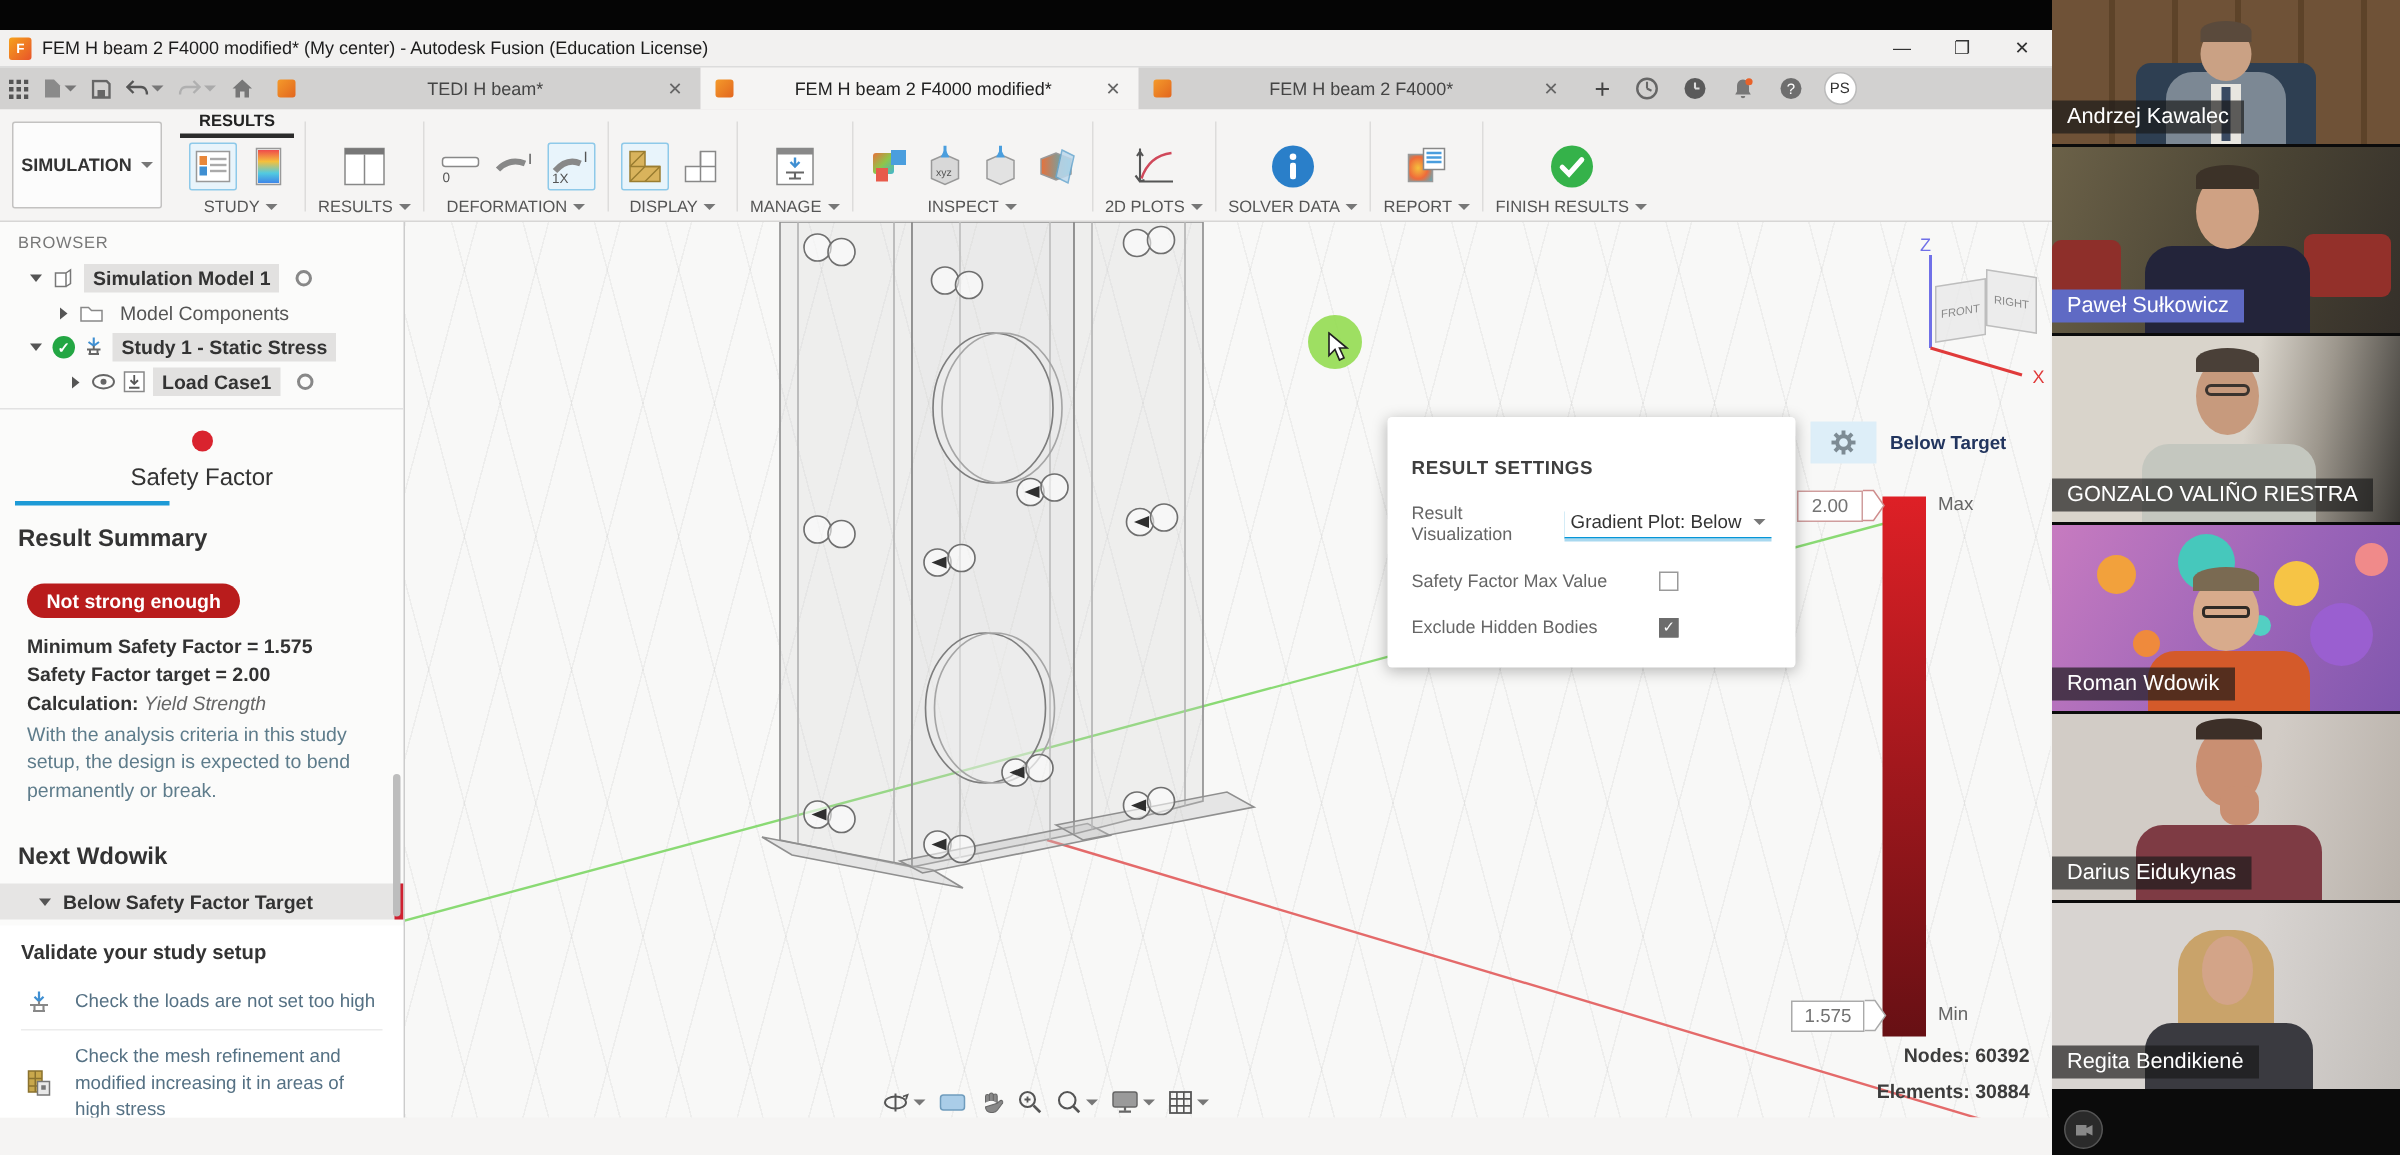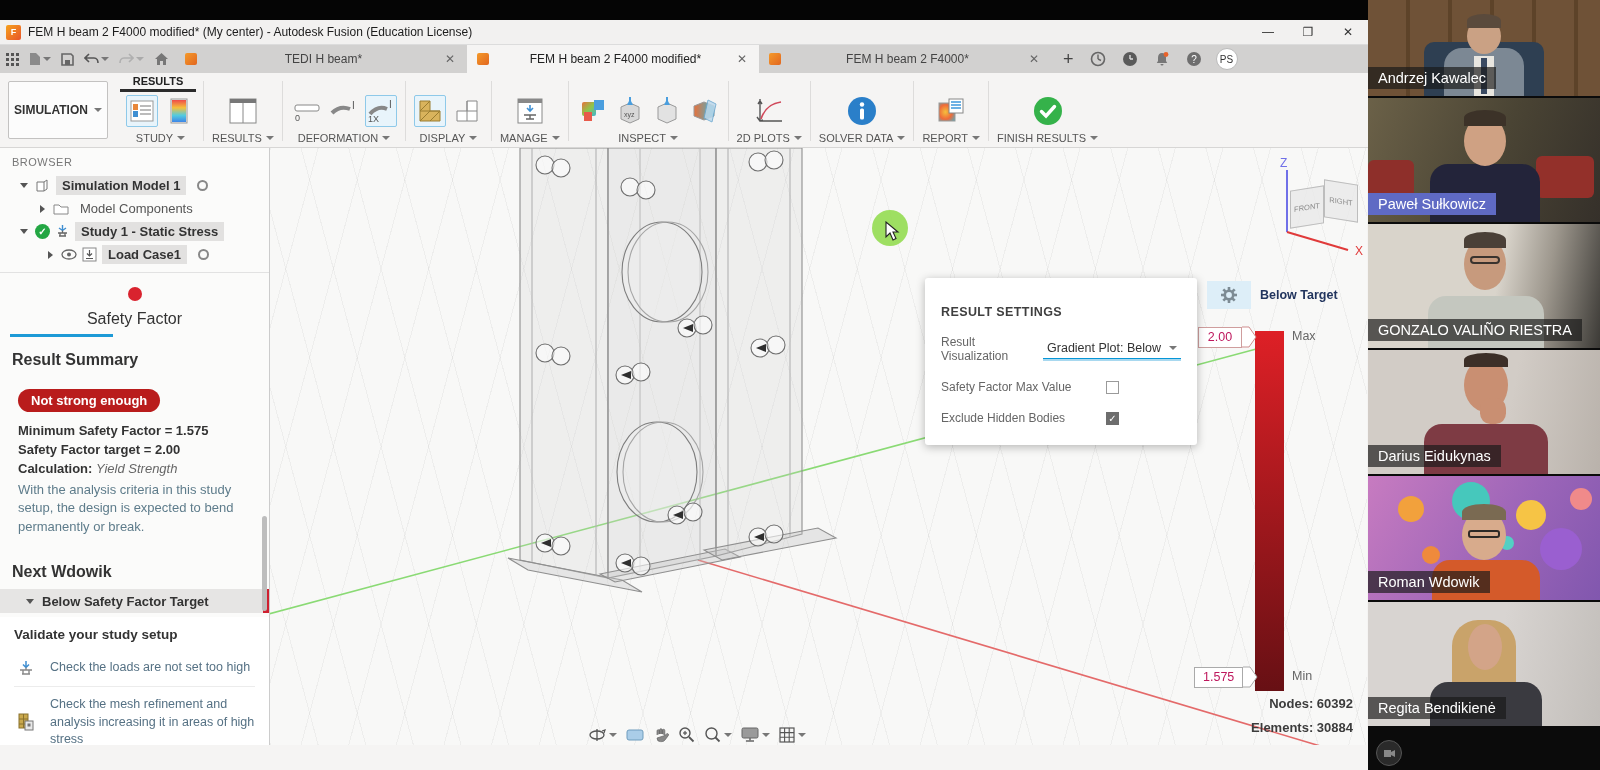--- a/index.html
+++ b/index.html
@@ -125,21 +125,21 @@
   .checkbox[data-checked="true"]::after { content:"✓"; }
 
   
   .gear-btn { position:absolute; left:937px; top:133px; width:44px; height:28px; background:#ddeef8;
               display:flex; align-items:center; justify-content:center; z-index:4; }
   .legend-title { position:absolute; left:990px; top:140px; font-size:12.5px; font-weight:bold;
                   color:#22355e; z-index:4; }
   .legend-bar { position:absolute; left:985px; top:183px; width:29px; height:360px;
                 background:linear-gradient(#de2026, #9c171c 55%, #671014); z-index:3; }
   .tagbox { position:absolute; z-index:4; display:flex; align-items:center; }
-  .tag-val { background:#fff; border:1px solid #cf9d9d; font-size:12.5px; color:#be185d;
+  .tag-val { background:#fff; border:1px solid #cf9d9d; font-size:12.5px; color:#737373;
              padding:2px 8px 3px 8px; min-width:44px; text-align:center; }
   .tagbox.min .tag-val { border-color:#aaa; }
   .legend-maxmin { position:absolute; font-size:12.5px; color:#666; z-index:4; }
 
   .stats { position:absolute; right:14px; top:548px; text-align:right; z-index:4; }
   .stats div { font-size:13px; font-weight:bold; color:#3c3c3c; margin-bottom:9px; }
 
   
   .viewcube { position:absolute; left:1000px; top:8px; width:95px; height:110px; z-index:3; }
   .vc-z { position:absolute; left:10px; top:0; color:#7070e8; font-size:12px; }
@@ -677,21 +677,21 @@
 
           <div class="step">
             <span class="sic">
               <svg width="18" height="20">
                   <rect x="2" y="2" width="9" height="14" fill="#c9a84c" stroke="#8a722e"></rect>
                   <path d="M2,7 h9 M2,12 h9 M6.5,2 v14" stroke="#8a722e"></path>
                   <rect x="8" y="9" width="8" height="9" fill="#e9e9e9" stroke="#777"></rect>
                   <rect x="10.5" y="11.5" width="3" height="3" fill="#777"></rect>
                 </svg>
             </span>
-            <span>Check the mesh refinement and analysis increasing it in areas of high stress</span>
+            <span>Check the mesh refinement and modified increasing it in areas of high stress</span>
           </div>
 
           <div class="step">
 
             <span>Confirm your Safety Factor requirement</span>
           </div>
 
         </div>
 
         <div class="lp-scroll"></div>
@@ -919,37 +919,37 @@
     </div>
 
     <div class="tile t3">
       <div class="torso"></div>
       <div class="head"></div>
         <div class="hair"></div>
         <div class="glasses"></div>
       <div class="nametag">GONZALO VALIÑO RIESTRA</div>
     </div>
 
-    <div class="tile t5">
-      <div class="torso"></div>
-      <div class="head"></div>
-        <div class="hair"></div>
-        <div class="hand"></div>
-      <div class="nametag">Darius Eidukynas</div>
-    </div>
-
     <div class="tile t4">
       <div class="balls"></div>
       <div class="torso"></div>
       <div class="head"></div>
         <div class="hair"></div>
         <div class="glasses"></div>
       <div class="nametag">Roman Wdowik</div>
     </div>
 
+    <div class="tile t5">
+      <div class="torso"></div>
+      <div class="head"></div>
+        <div class="hair"></div>
+        <div class="hand"></div>
+      <div class="nametag">Darius Eidukynas</div>
+    </div>
+
     <div class="tile t6">
       <div class="hairback"></div>
       <div class="torso"></div>
       <div class="head"></div>
       <div class="nametag">Regita Bendikienė</div>
     </div>
 
     <div class="blackstrip">
       <div class="cam-circle">
         <svg width="13" height="13">

